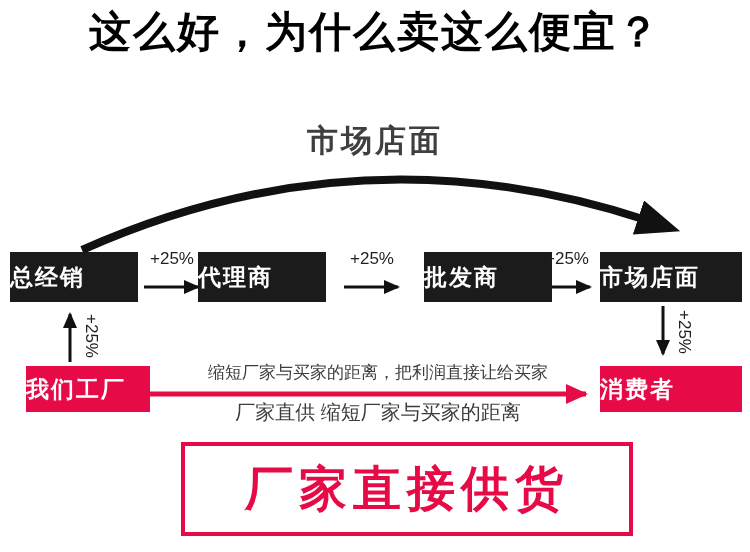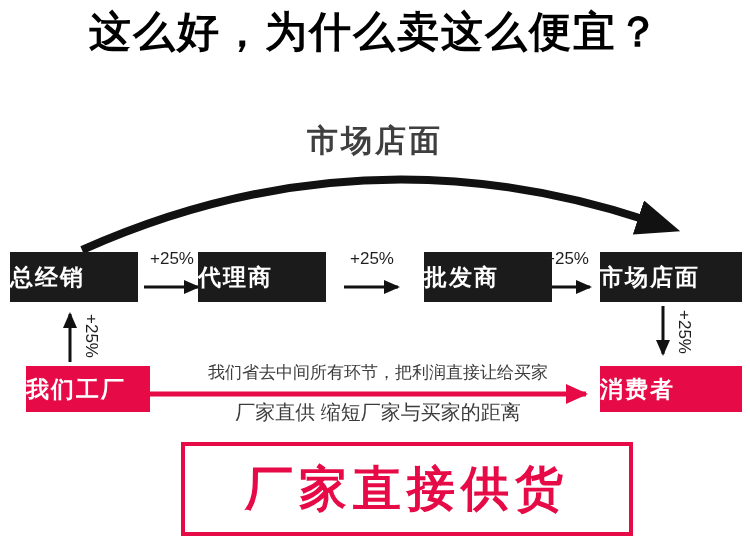--- a/index.html
+++ b/index.html
@@ -95,20 +95,20 @@
   <span class="inc vert" style="left:91px; top:336px;">+25%</span>
   <span class="inc vert" style="left:684px; top:332px;">+25%</span>
 
   <div class="box red" style="left:26px; width:124px;">
     <span>我们工厂</span>
   </div>
   <div class="box red" style="left:600px; width:142px;">
     <span>消费者</span>
   </div>
 
-  <div class="note l1">我们省去中间所有环节，把利润直接让给买家</div>
+  <div class="note l1">缩短厂家与买家的距离，把利润直接让给买家</div>
   <div class="note l2">厂家直供 缩短厂家与买家的距离</div>
 
   <div class="banner">
     <span class="banner-text">厂家直接供货</span>
   </div>
 
 </div>
 
 </body></html>

